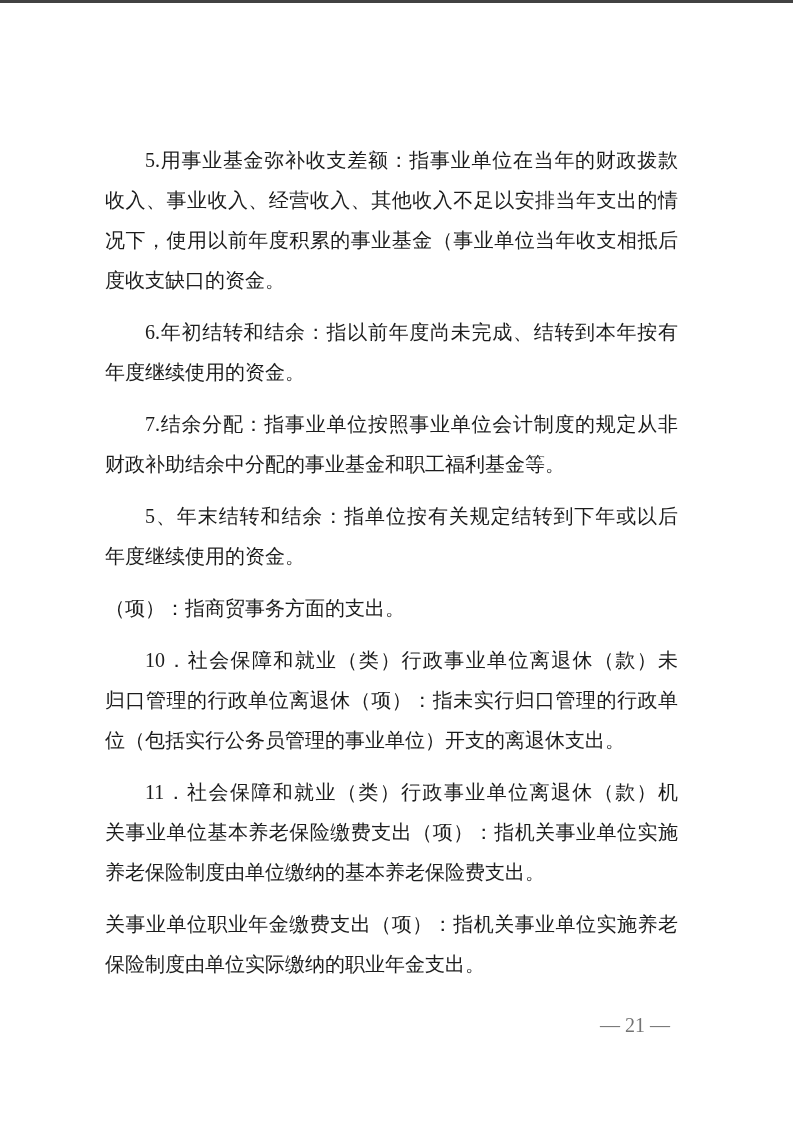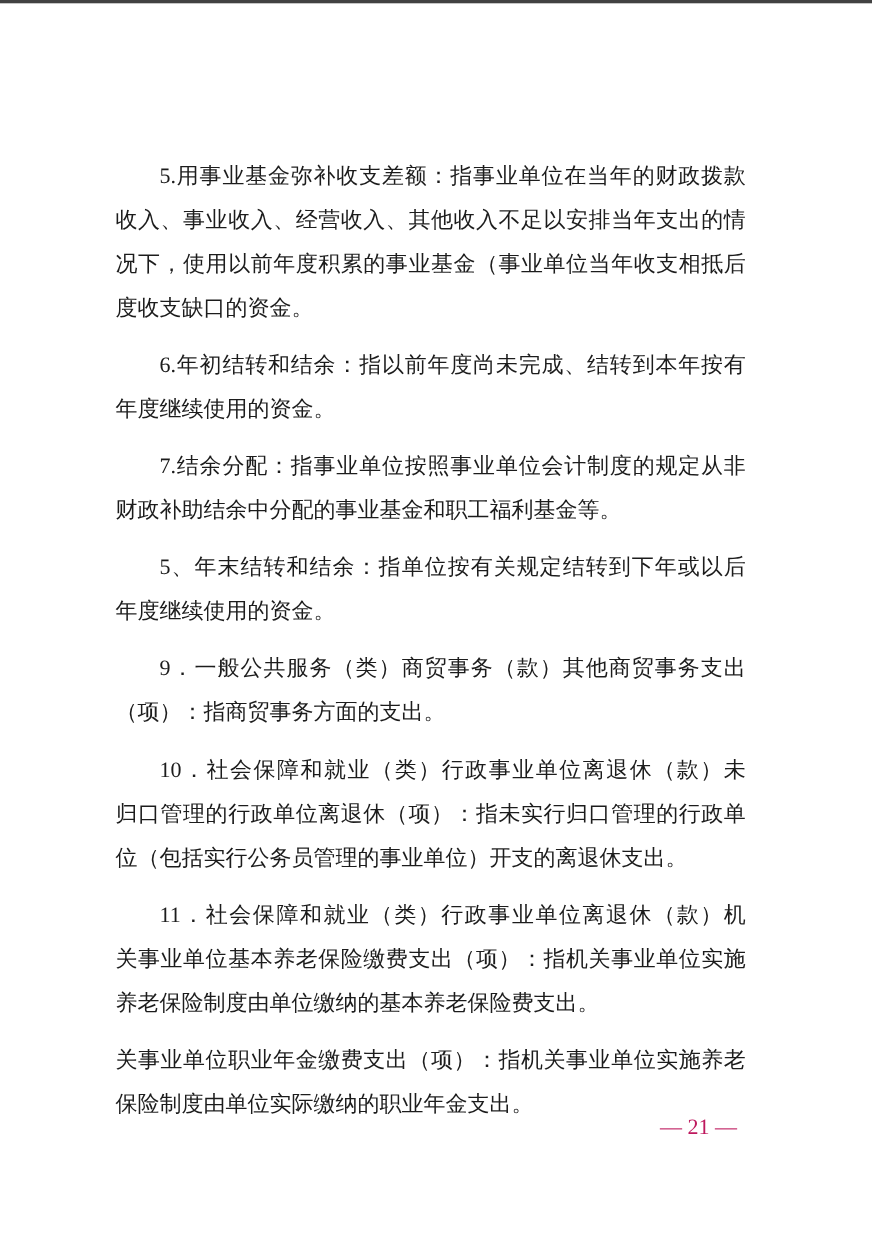--- a/index.html
+++ b/index.html
@@ -46,21 +46,21 @@
   .footer {
     position: absolute;
     left: 93px;
     top: 1005px;
     width: 597px;
     box-sizing: border-box;
     padding-right: 20px;
     text-align: right;
     font-size: 20px;
     line-height: 40px;
-    color: #be185d;
+    color: #737373;
   }
 </style>
 </head>
 <body>
 
 <div class="page">
   <div class="top-edge"></div>
 
   <main class="content">
 
@@ -80,21 +80,20 @@
       <span class="line justify indent">7.结余分配：指事业单位按照事业单位会计制度的规定从非</span>
       <span class="line last">财政补助结余中分配的事业基金和职工福利基金等。</span>
     </p>
 
     <p class="para">
       <span class="line justify indent">5、年末结转和结余：指单位按有关规定结转到下年或以后</span>
       <span class="line last">年度继续使用的资金。</span>
     </p>
 
     <p class="para">
-      <span class="line justify indent">9．一般公共服务（类）商贸事务（款）其他商贸事务支出</span>
       <span class="line last">（项）：指商贸事务方面的支出。</span>
     </p>
 
     <p class="para">
       <span class="line justify indent">10．社会保障和就业（类）行政事业单位离退休（款）未</span>
       <span class="line justify">归口管理的行政单位离退休（项）：指未实行归口管理的行政单</span>
       <span class="line last">位（包括实行公务员管理的事业单位）开支的离退休支出。</span>
     </p>
 
     <p class="para">

